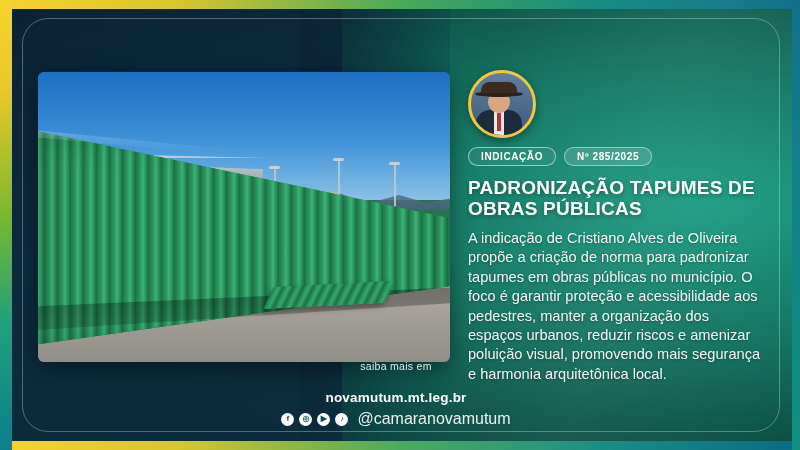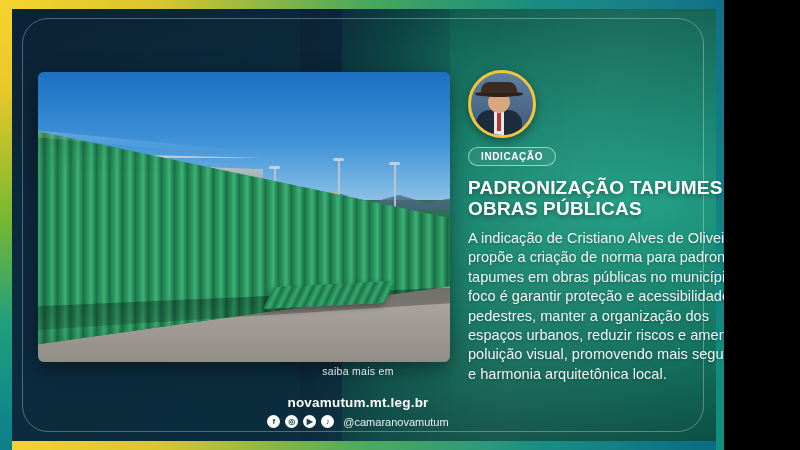--- a/index.html
+++ b/index.html
@@ -9,21 +9,21 @@
   }
   body {
     width: 800px;
     height: 450px;
     overflow: hidden;
     font-family: "Liberation Sans", sans-serif;
   }
 
   #card {
     position: relative;
-    width: 724px;
+    width: 800px;
     height: 450px;
     overflow: hidden;
     background:
       radial-gradient(ellipse 120% 90% at 88% 45%, #1d9e83 0%, #13735f 35%, #0d5246 58%, #0a3b3c 80%, #072a33 100%),
       linear-gradient(115deg, #0a2740 0%, #0b3a4b 30%, #0f5c57 60%, #147a63 100%);
   }
 
   
   .frame-left {
     position: absolute;
@@ -326,21 +326,21 @@
     display: inline-flex;
     align-items: center;
     justify-content: center;
     border-radius: 50%;
     background: #ffffff;
     color: #0d4d4f;
     font-size: 8px;
     font-weight: 700;
     line-height: 1;
   }
-  .handle { margin-left: 4px; font-size: 11px; }
+  .handle { margin-left: 4px; font-size: 16px; }
 </style>
 </head>
 <body>
 
 <div id="card">
 
   <div class="frame-top"></div>
   <div class="frame-bottom"></div>
   <div class="frame-left"></div>
   <div class="frame-right"></div>
@@ -379,20 +379,21 @@
       <div class="av-body"></div>
       <div class="av-shirt"></div>
       <div class="av-tie"></div>
       <div class="av-face"></div>
       <div class="av-brim"></div>
       <div class="av-hat"></div>
     </div>
 
     <div class="badges">
       <span class="pill outline">INDICAÇÃO</span>
+      <span class="pill solid">Nº 285/2025</span>
     </div>
 
     <div class="headline">PADRONIZAÇÃO TAPUMES DE OBRAS PÚBLICAS</div>
 
     <div class="body-text">A indicação de Cristiano Alves de Oliveira propõe a criação de norma para padronizar tapumes em obras públicas no município. O foco é garantir proteção e acessibilidade aos pedestres, manter a organização dos espaços urbanos, reduzir riscos e amenizar poluição visual, promovendo mais segurança e harmonia arquitetônica local.</div>
   </div>
 
   <div class="footer">
     <div class="small">saiba mais em</div>
     <div class="site">novamutum.mt.leg.br</div>

